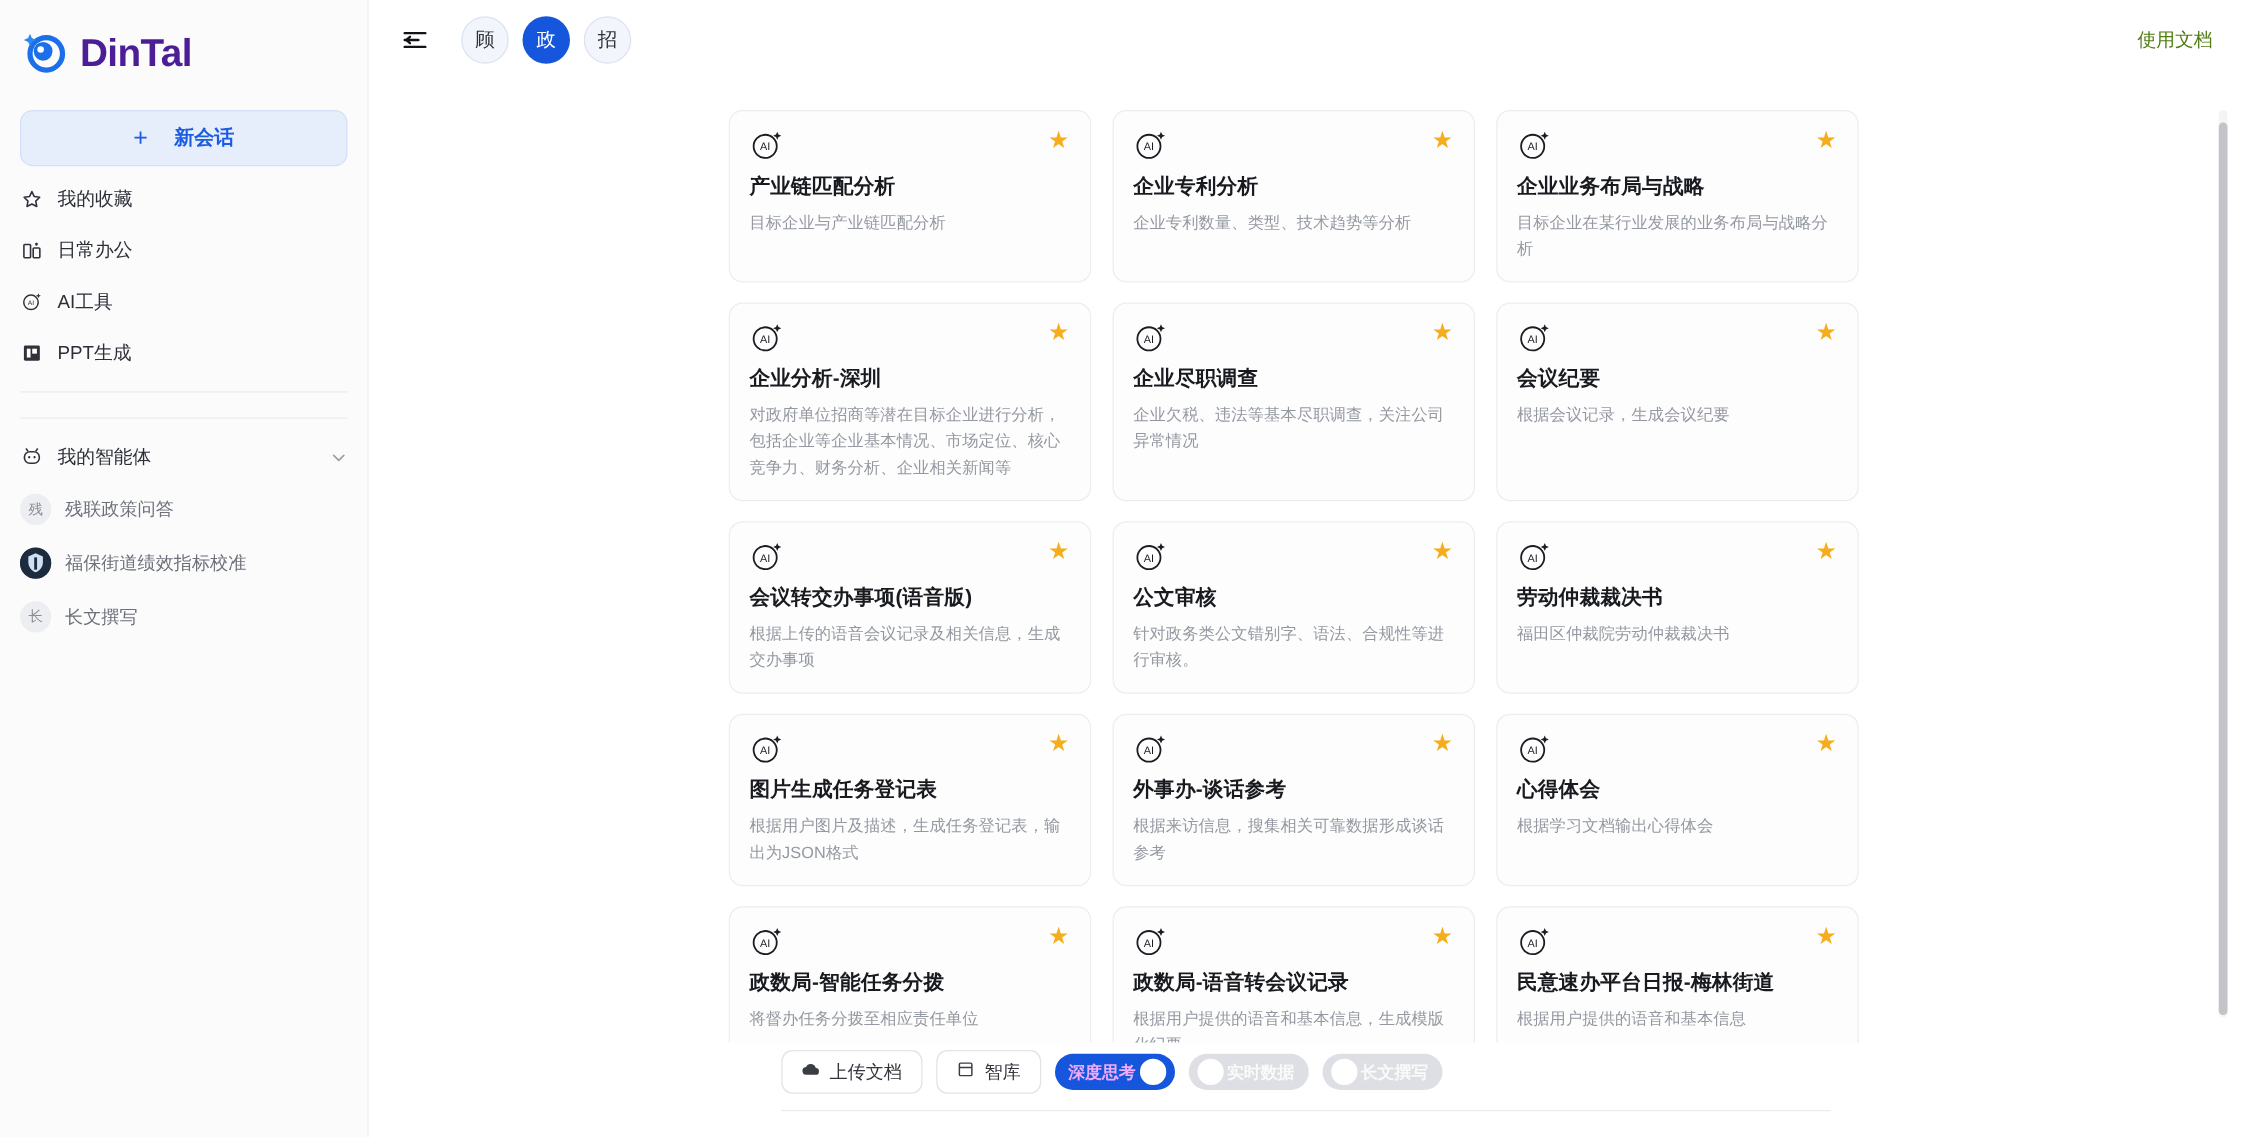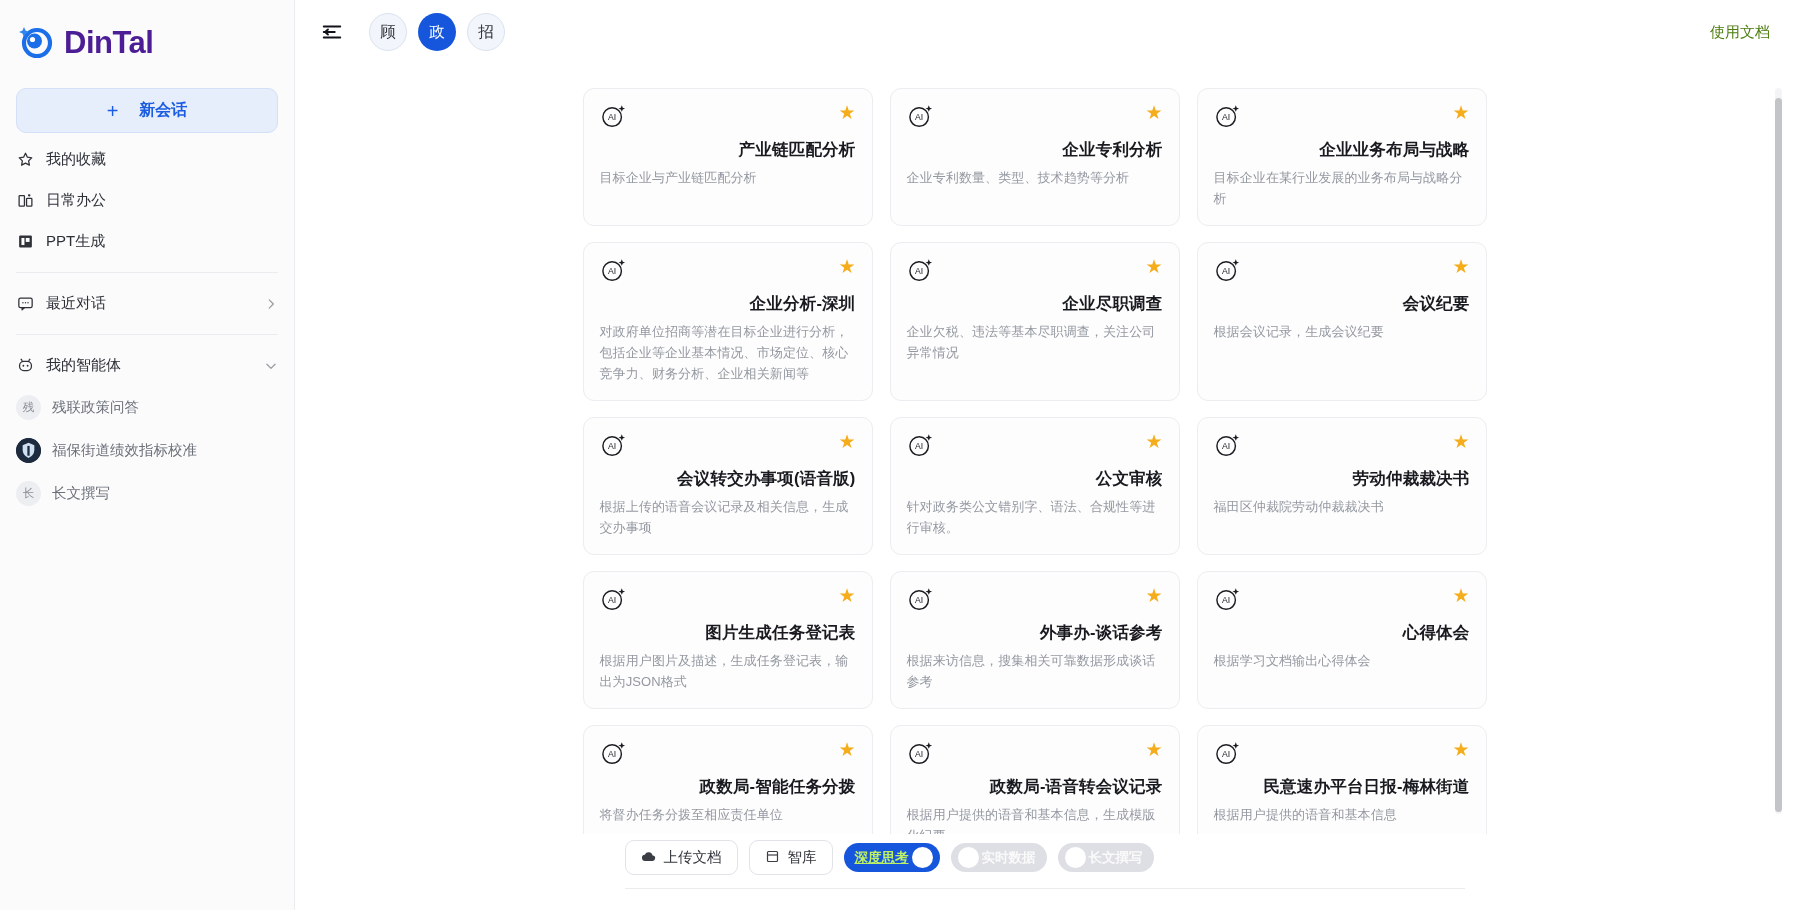--- a/index.html
+++ b/index.html
@@ -114,21 +114,21 @@
     padding: 14px 16px 16px 16px;
     cursor: pointer;
     position: relative;
     min-height: 104px;
   }
   .card-head { display: flex; align-items: flex-start; justify-content: space-between; }
   .ai-ic { width: 27px; height: 27px; flex: 0 0 27px; }
   .star { font-size: 19px; color: #f5ad1b; line-height: 1; cursor: pointer; }
   .card-title {
     font-size: 16.5px; font-weight: bold; color: #181a1f;
-    margin-top: 9px; line-height: 1.25; letter-spacing: 0.2px; text-align: right;
+    margin-top: 9px; line-height: 1.25; letter-spacing: 0.2px;
   }
   .card-desc {
     font-size: 13px; color: #9498a1; margin-top: 7px;
     line-height: 1.63; letter-spacing: 0.1px;
   }
 
   
   .vscroll {
     position: absolute; right: 12px; top: 24px;
     width: 7px; height: 726px;
@@ -153,21 +153,21 @@
     background: #ffffff; display: flex; align-items: center; gap: 8px;
     font-size: 14.5px; color: #33363d; cursor: pointer;
   }
   .toggle {
     height: 29px; border-radius: 15px; display: flex; align-items: center;
     cursor: pointer; user-select: none; position: relative; padding: 0 5px;
   }
   .toggle.on { background: #1656dc; flex-direction: row; padding-left: 11px; padding-right: 4px; }
   .toggle.off { background: #dddfe4; flex-direction: row-reverse; padding-right: 11px; padding-left: 4px; }
   .toggle .t-lbl { font-size: 13.5px; font-weight: bold; }
-  .toggle.on .t-lbl { color: #bef264; text-decoration: underline; }
+  .toggle.on .t-lbl { color: #f0abfc; }
   .toggle.off .t-lbl { color: #fafafa; }
   .knob { width: 21px; height: 21px; border-radius: 50%; background: #ffffff; margin: 0 3px; flex: 0 0 21px; }
   .composer {
     border-top: 1px solid #ececed;
     height: 22px; margin: 0 42px 0 42px;
   }
 </style>
 </head>
 <body>
 
@@ -205,51 +205,44 @@
       <span class="nav-ic">
         <svg width="17" height="17" viewBox="0 0 24 24" fill="none" stroke="#2f3238" stroke-width="1.8">
           <rect x="3" y="5" width="7.5" height="15" rx="1"></rect>
           <rect x="13.5" y="9" width="7.5" height="11" rx="1"></rect>
           <path d="M17.2 3v3.4M15.6 4.6h3.2"></path>
         </svg>
       </span>
       <span>日常办公</span>
     </div>
 
+    <div class="nav-item">
+      <span class="nav-ic">
+        <svg width="17" height="17" viewBox="0 0 24 24" fill="none" stroke="#2f3238" stroke-width="1.7">
+          <circle cx="11" cy="12.5" r="8.2"></circle>
+          <text x="11" y="15.6" font-size="7.6" fill="#2f3238" stroke="none" text-anchor="middle" font-family="Liberation Sans, sans-serif">AI</text>
+          <path d="M19.4 2.2l.8 2 2 .8-2 .8-.8 2-.8-2-2-.8 2-.8z" fill="#2f3238" stroke="none"></path>
+        </svg>
+      </span>
+      <span>AI工具</span>
+    </div>
 
     <div class="nav-item">
       <span class="nav-ic">
         <svg width="17" height="17" viewBox="0 0 24 24">
           <rect x="3" y="3.5" width="18" height="17" rx="1.6" fill="#2f3238"></rect>
           <rect x="6.3" y="7" width="4.2" height="10" fill="#ffffff"></rect>
           <rect x="12.4" y="7" width="5.3" height="5.6" fill="#ffffff"></rect>
         </svg>
       </span>
       <span>PPT生成</span>
     </div>
 
     <div class="divider"></div>
 
-    <div class="nav-group">
-      <span class="nav-ic">
-        <svg width="17" height="17" viewBox="0 0 24 24" fill="none" stroke="#2f3238" stroke-width="1.8">
-          <rect x="2.6" y="4.4" width="18.8" height="13.4" rx="2.4"></rect>
-          <path d="M7.2 17.8L7.2 21l3.6-3.2" stroke-linejoin="round"></path>
-          <circle cx="8.4" cy="11" r="1" fill="#2f3238" stroke="none"></circle>
-          <circle cx="12" cy="11" r="1" fill="#2f3238" stroke="none"></circle>
-          <circle cx="15.6" cy="11" r="1" fill="#2f3238" stroke="none"></circle>
-        </svg>
-      </span>
-      <span>最近对话</span>
-      <span class="caret">
-        <svg width="14" height="14" viewBox="0 0 24 24" fill="none" stroke="#9a9da5" stroke-width="2.2" stroke-linecap="round" stroke-linejoin="round">
-            <path d="M9 5l7 7-7 7"></path>
-          </svg>
-      </span>
-    </div>
 
     <div class="divider"></div>
 
     <div class="nav-group">
       <span class="nav-ic">
         <svg width="17" height="17" viewBox="0 0 24 24" fill="none" stroke="#2f3238" stroke-width="1.8">
           <path d="M7.6 5.6L5.4 2.6M16.4 5.6l2.2-3"></path>
           <rect x="3.6" y="6.2" width="16.8" height="13" rx="6"></rect>
           <circle cx="9" cy="12.4" r="1.3" fill="#2f3238" stroke="none"></circle>
           <circle cx="15" cy="12.4" r="1.3" fill="#2f3238" stroke="none"></circle>

